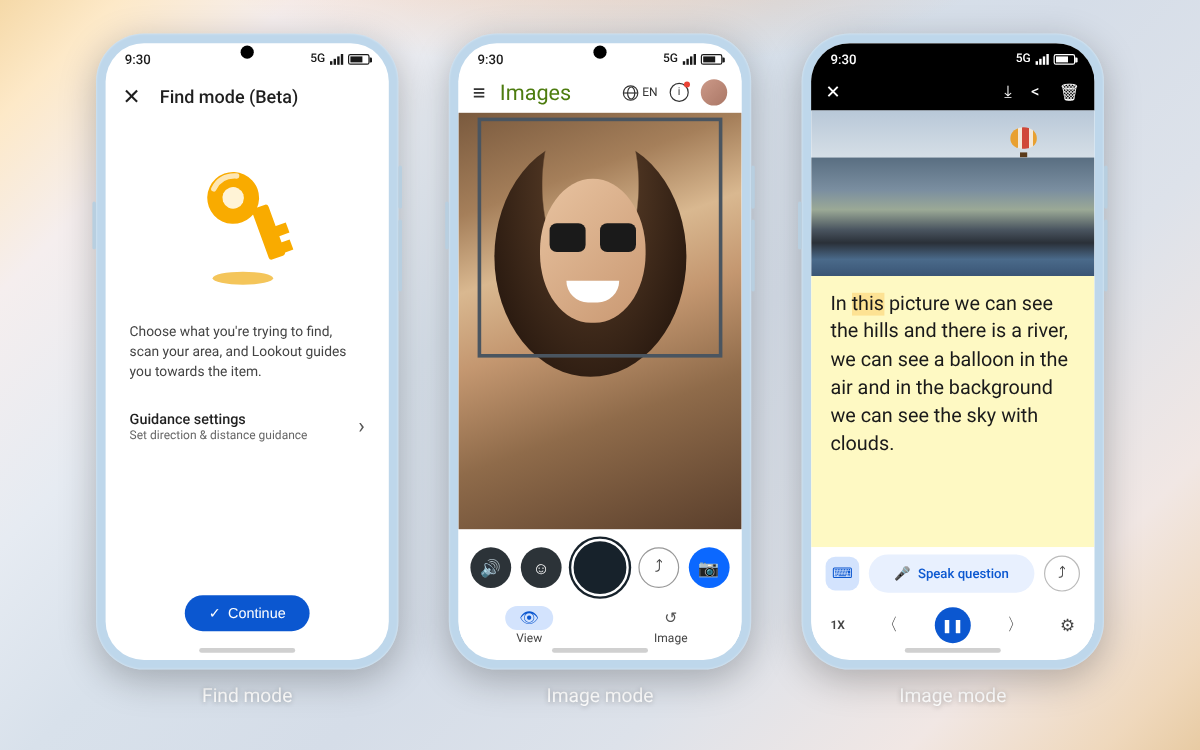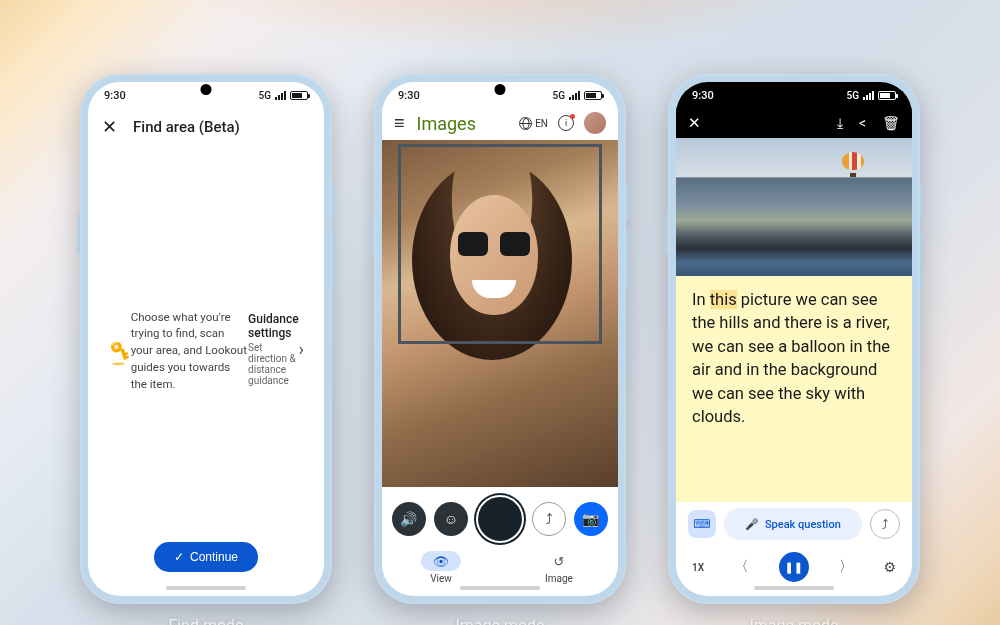--- a/index.html
+++ b/index.html
@@ -31,21 +31,20 @@
     text-shadow: 0 1px 4px rgba(0,0,0,0.25);
   }
   .phone {
     width: 252px;
     height: 530px;
     background: #bed7eb;
     border-radius: 40px;
     padding: 8px;
     position: relative;
     box-shadow: 0 8px 30px rgba(0,0,0,0.25), inset 0 0 2px rgba(255,255,255,0.6);
-    margin-top: 46px;
   }
   .phone-side-btn { position:absolute; background:#b8cfe0; border-radius:2px; }
   .sb1{ right:-3px; top:110px; width:3px; height:36px; }
   .sb2{ right:-3px; top:155px; width:3px; height:60px; }
   .sb3{ left:-3px; top:140px; width:3px; height:40px; }
   .screen {
     width: 100%; height: 100%;
     background: #fff;
     border-radius: 32px;
     overflow: hidden;
@@ -70,21 +69,21 @@
   .sig-icon i{ width:2px; background:currentColor; }
   .sig-icon i:nth-child(1){height:3px}.sig-icon i:nth-child(2){height:5px}.sig-icon i:nth-child(3){height:7px}.sig-icon i:nth-child(4){height:9px}
   .batt { width:18px; height:9px; border:1px solid currentColor; border-radius:2px; position:relative;}
   .batt::after{content:"";position:absolute;right:-3px;top:2px;width:2px;height:4px;background:currentColor;border-radius:0 1px 1px 0;}
   .batt i{position:absolute;left:1px;top:1px;bottom:1px;width:65%;background:currentColor;}
 
   
   .p1-header{ display:flex; align-items:center; gap:16px; padding:8px 14px; }
   .p1-close{ font-size:18px; color:#1f1f1f; cursor:pointer; }
   .p1-title{ font-size:15px; font-weight:500; color:#1f1f1f; }
-  .p1-body{ flex:1; display:flex; flex-direction:row; align-items:center; padding:0 20px;}
+  .p1-body{ flex:1; display:flex; flex-direction:column; align-items:center; padding:0 20px;}
   .key-illus{ width:90px; height:110px; margin-top:30px; position:relative;}
   .key-illus svg{width:100%;height:100%;}
   .p1-desc{ font-size:11.5px; color:#444; text-align:left; line-height:1.45; margin-top:28px;}
   .p1-settings{ display:flex; align-items:center; justify-content:space-between; width:100%; margin-top:24px; cursor:pointer;}
   .p1-settings .t1{ font-size:12px; font-weight:500; color:#1f1f1f;}
   .p1-settings .t2{ font-size:10px; color:#666; margin-top:2px;}
   .p1-settings .chev{ font-size:18px; color:#555;}
   .p1-footer{ padding:14px; display:flex; justify-content:center;}
   .p1-btn{ background:#0b57d0; color:#fff; border:none; border-radius:20px; padding:8px 20px; font-size:12px; display:flex; align-items:center; gap:6px; cursor:pointer;}
   .p1-btn .chk{ font-size:12px;}
@@ -166,21 +165,21 @@
               <i></i>
               <i></i>
             </span>
           <span class="batt">
               <i></i>
             </span>
         </div>
       </div>
       <div class="p1-header">
         <span class="p1-close">✕</span>
-        <span class="p1-title">Find area (Beta)</span>
+        <span class="p1-title">Find mode (Beta)</span>
       </div>
       <div class="p1-body">
         <div class="key-illus">
           <svg viewBox="0 0 100 120">
             <ellipse cx="46" cy="112" rx="28" ry="6" fill="#f4c55a"></ellipse>
             <g transform="rotate(-20 50 50)">
               <circle cx="42" cy="34" r="24" fill="#f9ab00"></circle>
               <circle cx="42" cy="34" r="10" fill="#fff3d6"></circle>
               <rect x="54" y="50" width="16" height="50" fill="#f9ab00" rx="3"></rect>
               <rect x="66" y="72" width="14" height="10" fill="#f9ab00"></rect>

